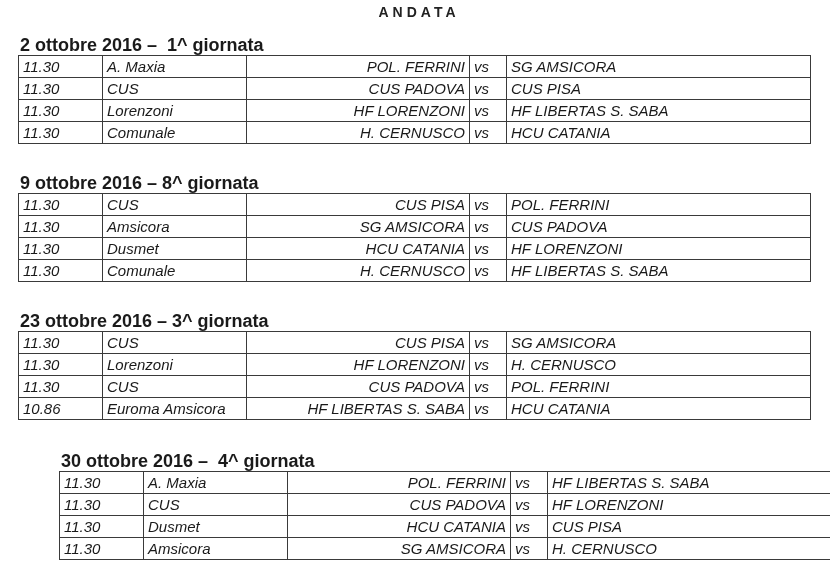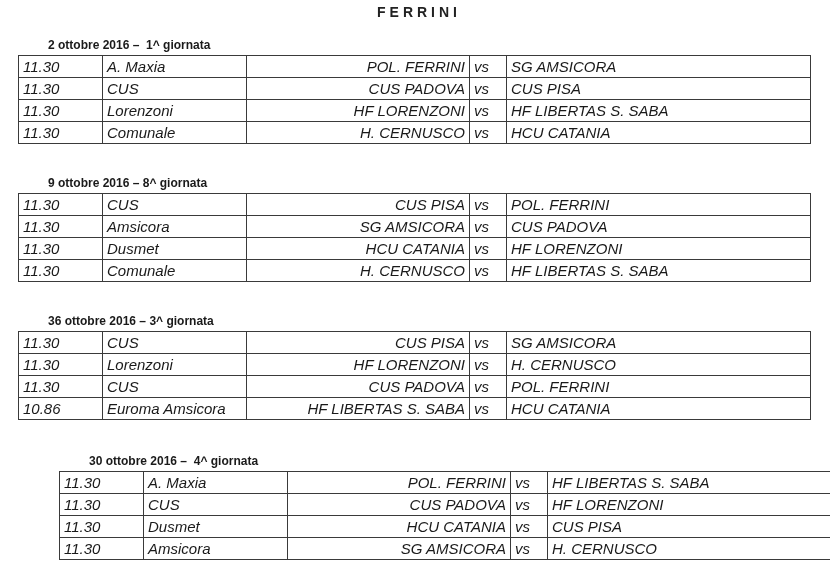--- a/index.html
+++ b/index.html
@@ -7,42 +7,42 @@
       width: 830px; height: 581px; position: relative; overflow: hidden;
       font-family: "Liberation Sans", "DejaVu Sans", sans-serif; color: #1a1a1a;
     }
     .title {
       position: absolute; top: 4px; left: 0; width: 830px; text-align: center;
       font-weight: bold; font-size: 14px; letter-spacing: 4px; color: #222;
       padding-left: 8px; box-sizing: border-box;
     }
     .round { position: absolute; left: 18px; width: 794px; }
     .round-heading {
-      font-weight: bold; font-size: 12px; height: 20px; line-height: 20px;
-      padding-left: 2px; color: #1a1a1a; white-space: pre; margin-left: 28px;
+      font-weight: bold; font-size: 18px; height: 20px; line-height: 20px;
+      padding-left: 2px; color: #1a1a1a; white-space: pre;
     }
     table.matches {
       border-collapse: collapse; width: 793px; table-layout: fixed;
       border: 1.5px solid #333;
       font-style: italic;
     }
     table.matches td {
       border: 1.3px solid #3a3a3a; height: 21px; padding: 0 4px;
       font-size: 15px; line-height: 21px; white-space: nowrap; overflow: hidden;
     }
     td.time { width: 75px; }
     td.venue { width: 135px; }
     td.home { width: 214px; text-align: right; }
     td.vs { width: 28px; }
     td.away { }
   </style>
 </head>
 <body>
 
-<div class="title">FERRINI</div>
+<div class="title">ANDATA</div>
 
 <div class="round" style="top:35px;">
   <div class="round-heading">2 ottobre 2016 –  1^ giornata</div>
   <table class="matches">
     <tbody>
         <tr>
       <td class="time">11.30</td>
       <td class="venue">A. Maxia</td>
       <td class="home">POL. FERRINI</td>
       <td class="vs">vs</td>
@@ -103,21 +103,21 @@
       <td class="venue">Comunale</td>
       <td class="home">H. CERNUSCO</td>
       <td class="vs">vs</td>
       <td class="away">HF LIBERTAS S. SABA</td>
     </tr>
   </tbody>
     </table>
 </div>
 
 <div class="round" style="top:311px;">
-  <div class="round-heading">36 ottobre 2016 – 3^ giornata</div>
+  <div class="round-heading">23 ottobre 2016 – 3^ giornata</div>
   <table class="matches">
     <tbody>
         <tr>
       <td class="time">11.30</td>
       <td class="venue">CUS</td>
       <td class="home">CUS PISA</td>
       <td class="vs">vs</td>
       <td class="away">SG AMSICORA</td>
     </tr>
     <tr>

